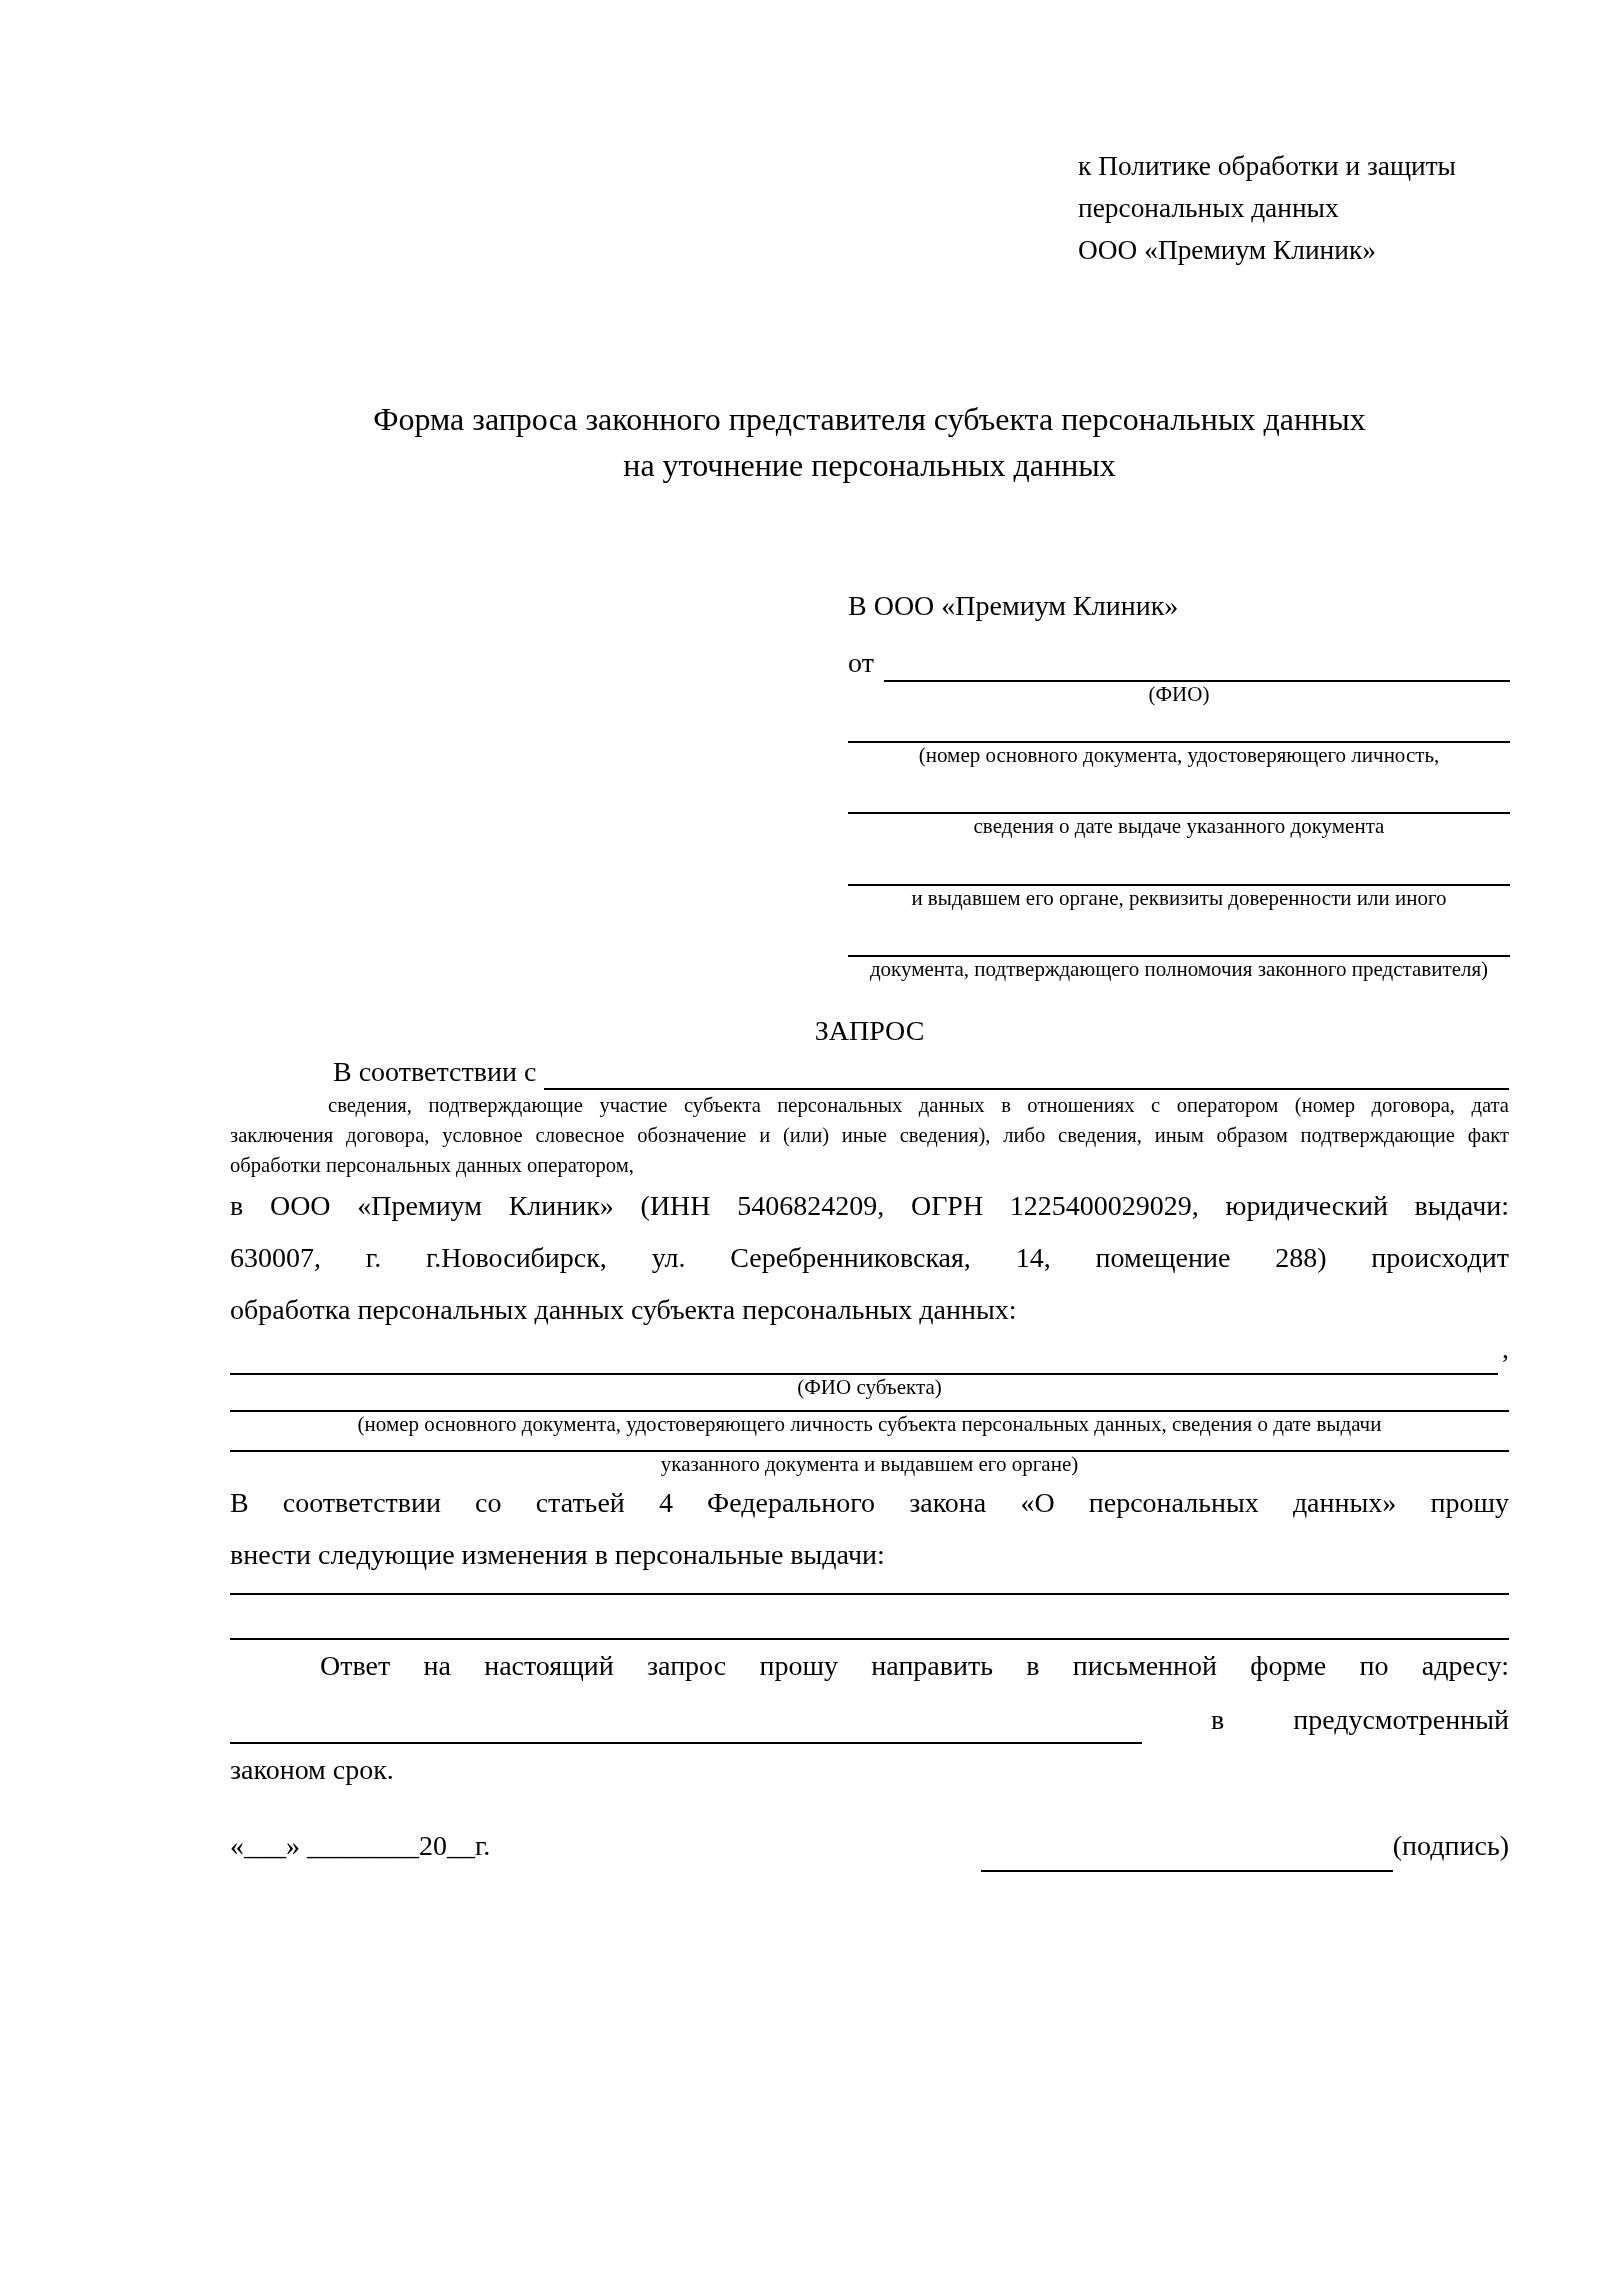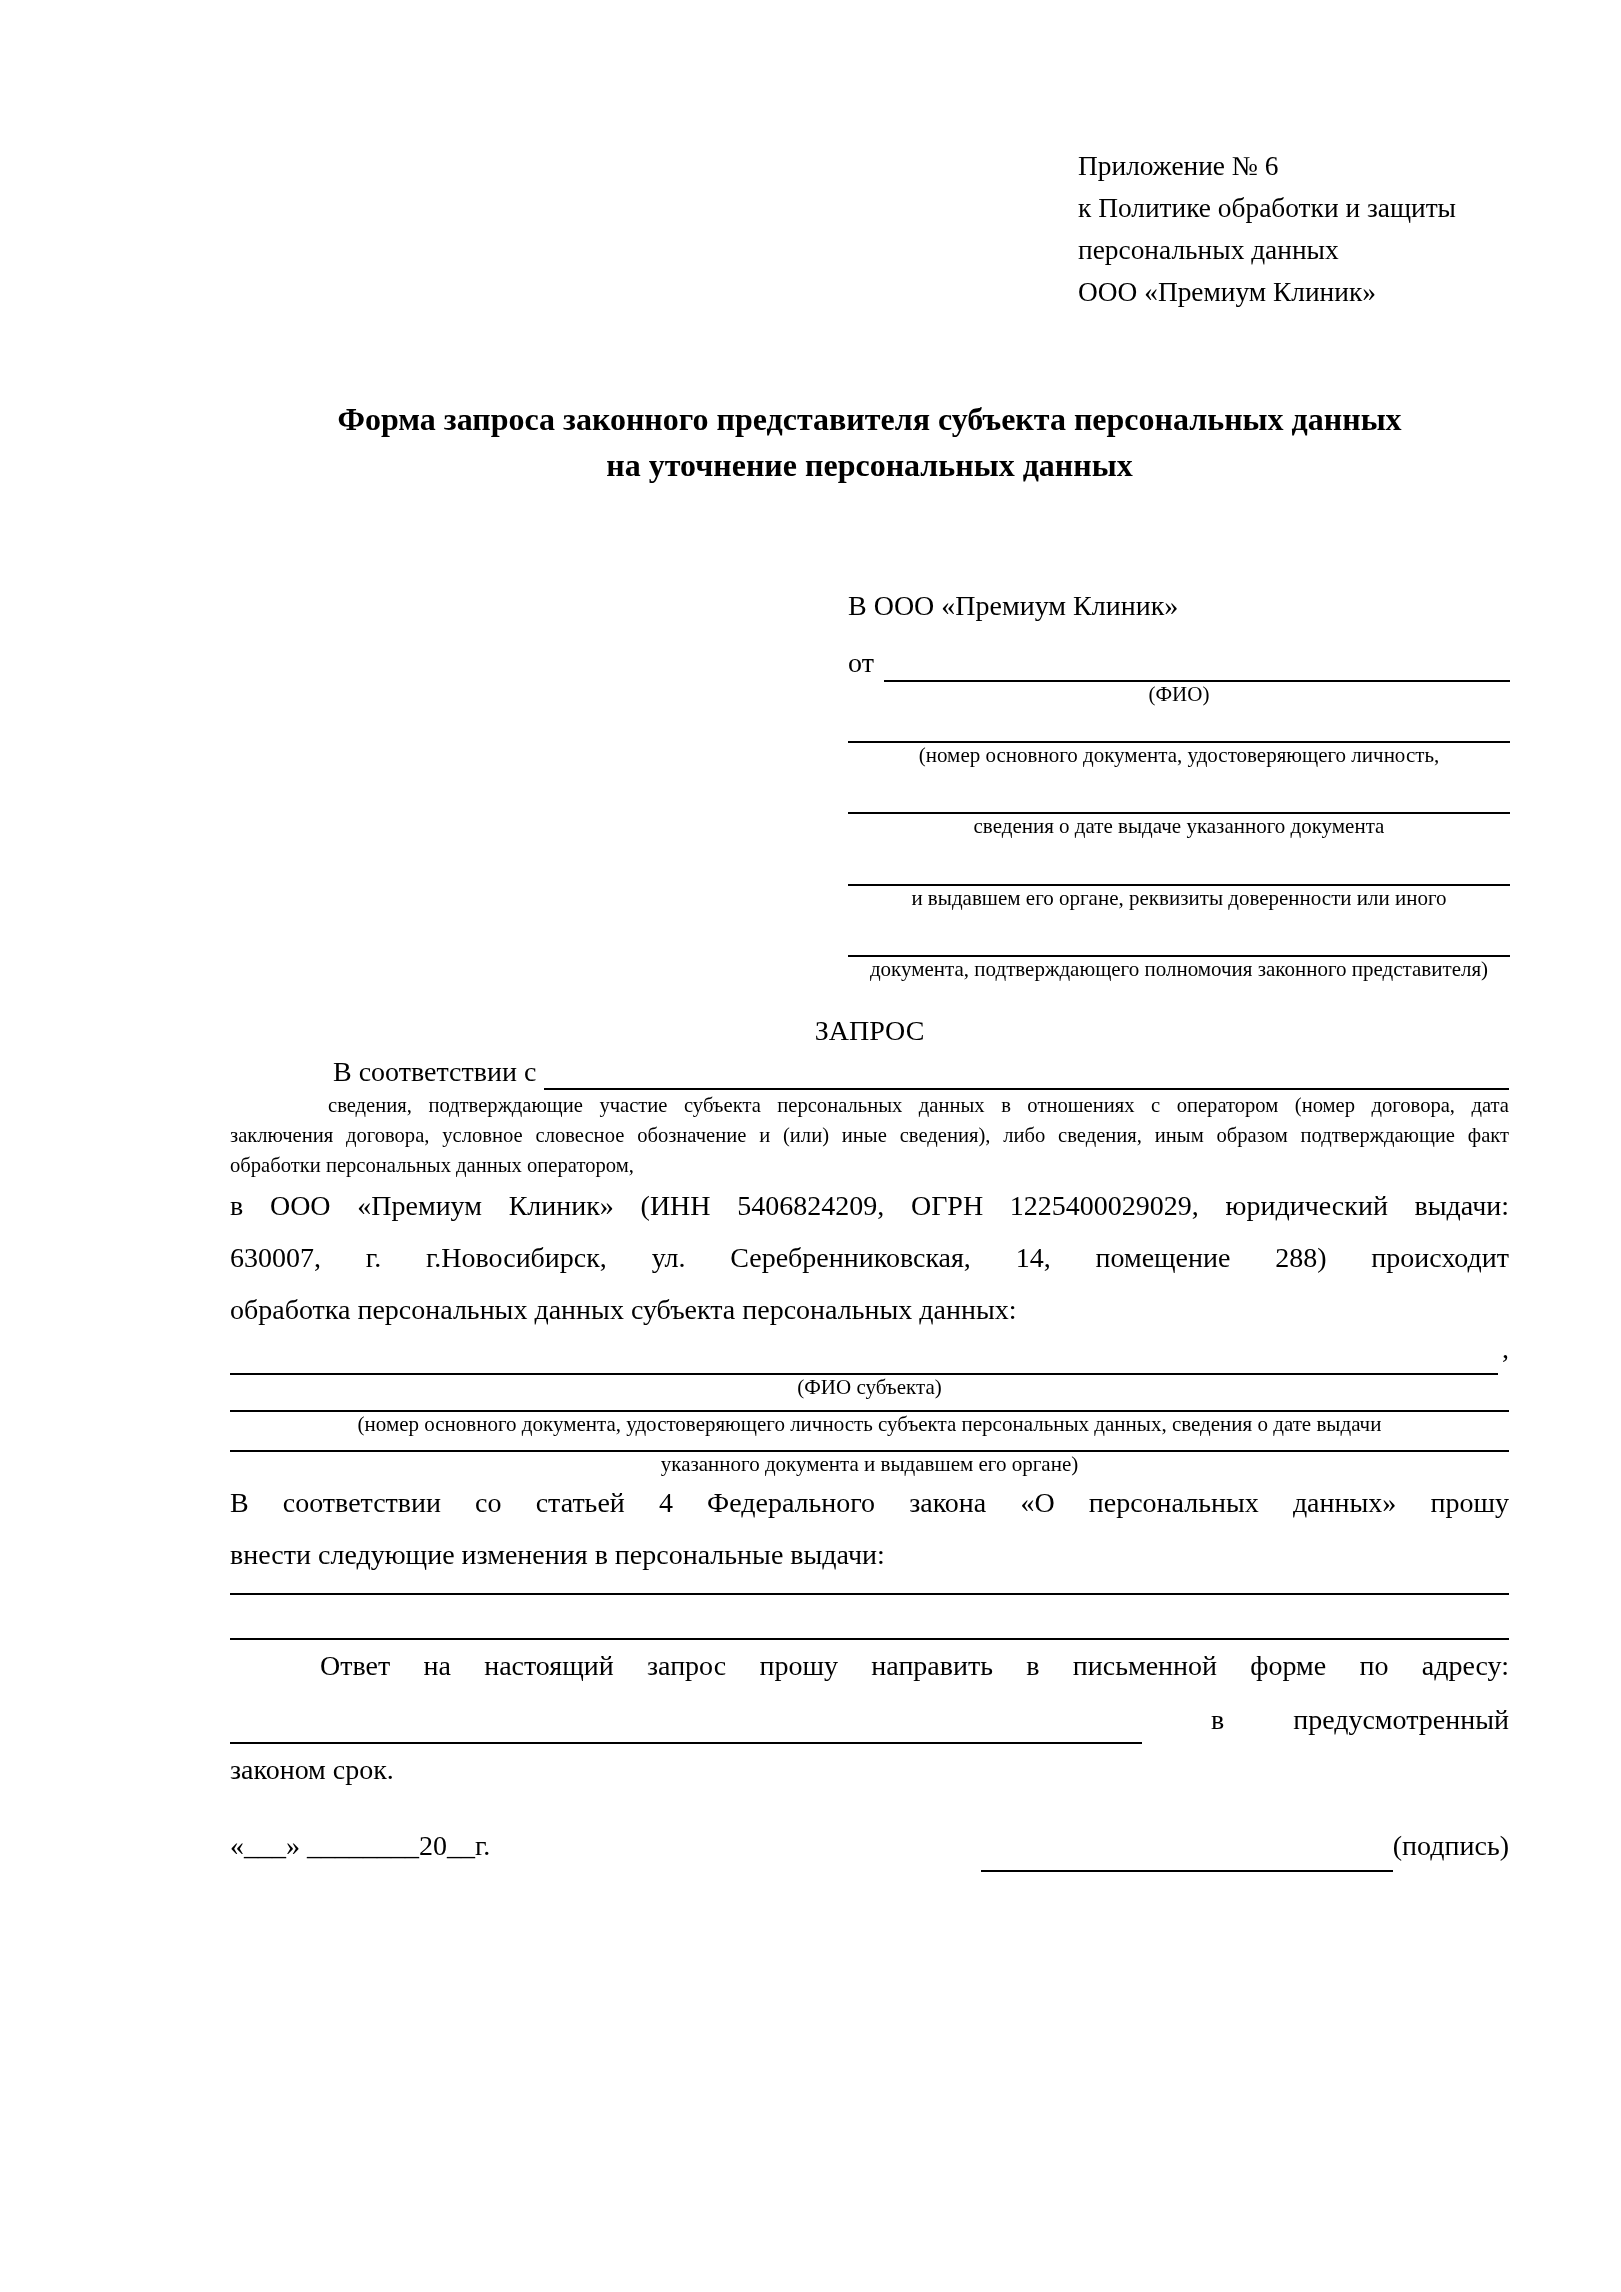--- a/index.html
+++ b/index.html
@@ -17,21 +17,21 @@
   .appendix {
     position: absolute;
     left: 1078px; top: 145px;
     font-size: 27.4px; line-height: 42px;
     text-align: left;
   }
   
   .form-title {
     position: absolute;
     left: 230px; top: 396px; width: 1279px;
-    font-size: 32px; font-weight: bold;
+    font-size: 32px; font-weight: normal;
     line-height: 46px; text-align: center;
   }
   
   .addressee {
     position: absolute;
     left: 848px; top: 586px; width: 662px;
     font-size: 28px; line-height: 39px;
   }
   .from-row { display: flex; align-items: flex-end; margin-top: 18px; height: 39px; }
   .from-row .lbl { white-space: nowrap; padding-right: 9.8px; }
@@ -66,21 +66,20 @@
   .sig-group { display: flex; align-items: flex-end; }
   .blank420 { width: 412px; border-bottom: 2px solid #000; height: 33px; }
   .nowrap { white-space: nowrap; }
 </style>
 </head>
 <body>
 
 <div class="page">
 
   <div class="appendix">
-    <div>Приложение № 6</div>
     <div>к Политике обработки и защиты</div>
     <div>персональных данных</div>
     <div>ООО «Премиум Клиник»</div>
   </div>
 
   <div class="form-title">
     <div>Форма запроса законного представителя субъекта персональных данных</div>
     <div>на уточнение персональных данных</div>
   </div>
 

